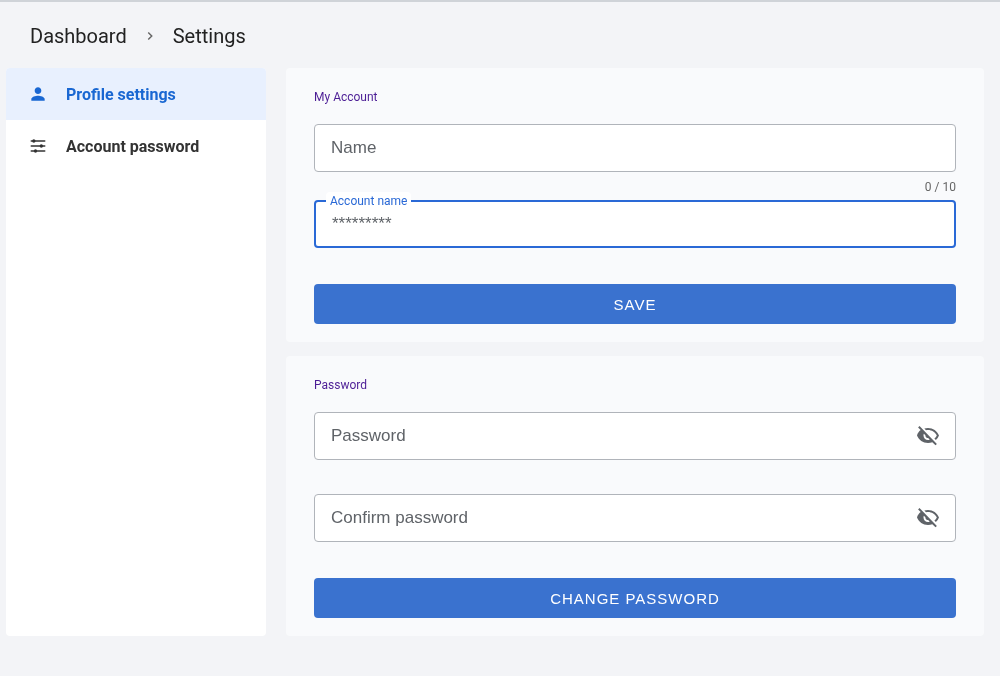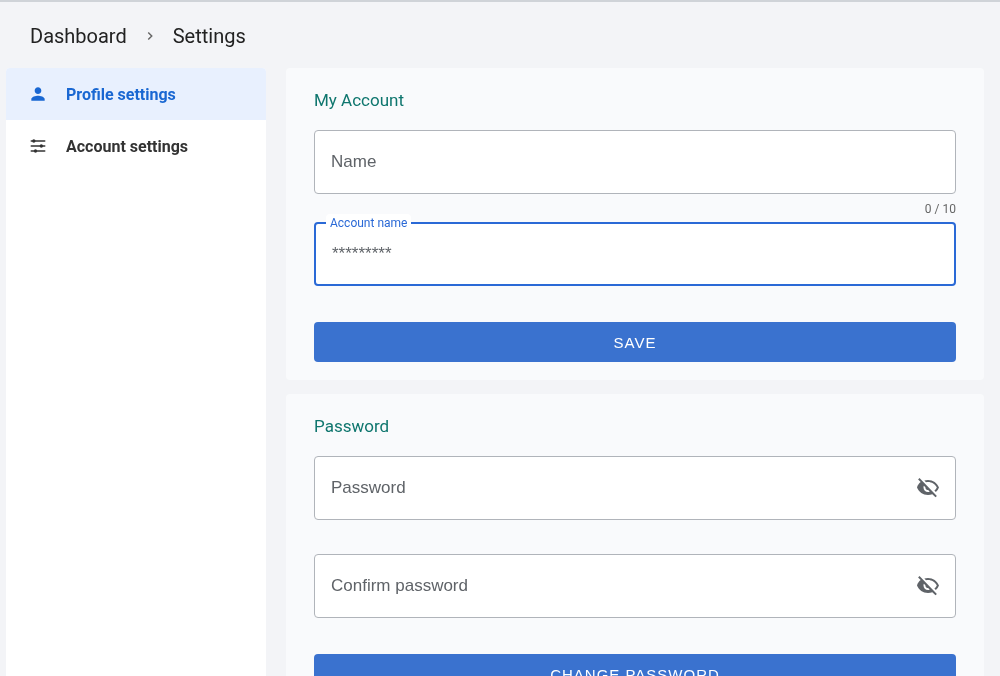--- a/index.html
+++ b/index.html
@@ -54,31 +54,31 @@
     flex-direction: column;
     gap: 14px;
     margin-right: 16px;
   }
   .card {
     background: #f9fafc;
     border-radius: 4px;
     padding: 22px 28px 8px 28px;
   }
   .section-title {
-    font-size: 17px;
-    color: #0f766e;
+    font-size: 12px;
+    color: #4c1d95;
     margin-bottom: 20px;
   }
   .field-wrap {
     position: relative;
     margin-bottom: 8px;
   }
   .text-input {
     width: 100%;
-    height: 64px;
+    height: 48px;
     border: 1px solid #b0b4ba;
     border-radius: 4px;
     background: #fff;
     font-size: 17px;
     color: #5f6368;
     padding: 0 16px;
     outline: none;
   }
   .text-input::placeholder { color: #5f6368; }
   .counter {
@@ -166,21 +166,21 @@
         <svg viewBox="0 0 24 24">
             <path d="M3 17h6v2H3v-2zm0-6h12v2H3v-2zm0-6h18v2H3V5zm14 12v-2h4v-2h-4v-2l-3 3 3 3zm-4-8V7l3 3-3 3v-2H3V9h10z" opacity="0"></path>
             <circle cx="7" cy="6" r="2"></circle>
             <rect x="3" y="5" width="18" height="2" rx="1"></rect>
             <circle cx="16" cy="12" r="2"></circle>
             <rect x="3" y="11" width="18" height="2" rx="1"></rect>
             <circle cx="9" cy="18" r="2"></circle>
             <rect x="3" y="17" width="18" height="2" rx="1"></rect>
           </svg>
       </span>
-      <span>Account settings</span>
+      <span>Account password</span>
     </div>
   </div>
 
   <div class="main">
     <div class="card">
       <div class="section-title">My Account</div>
 
       <div class="field-wrap">
         <input class="text-input" type="text" placeholder="Name" style="">
       </div>

